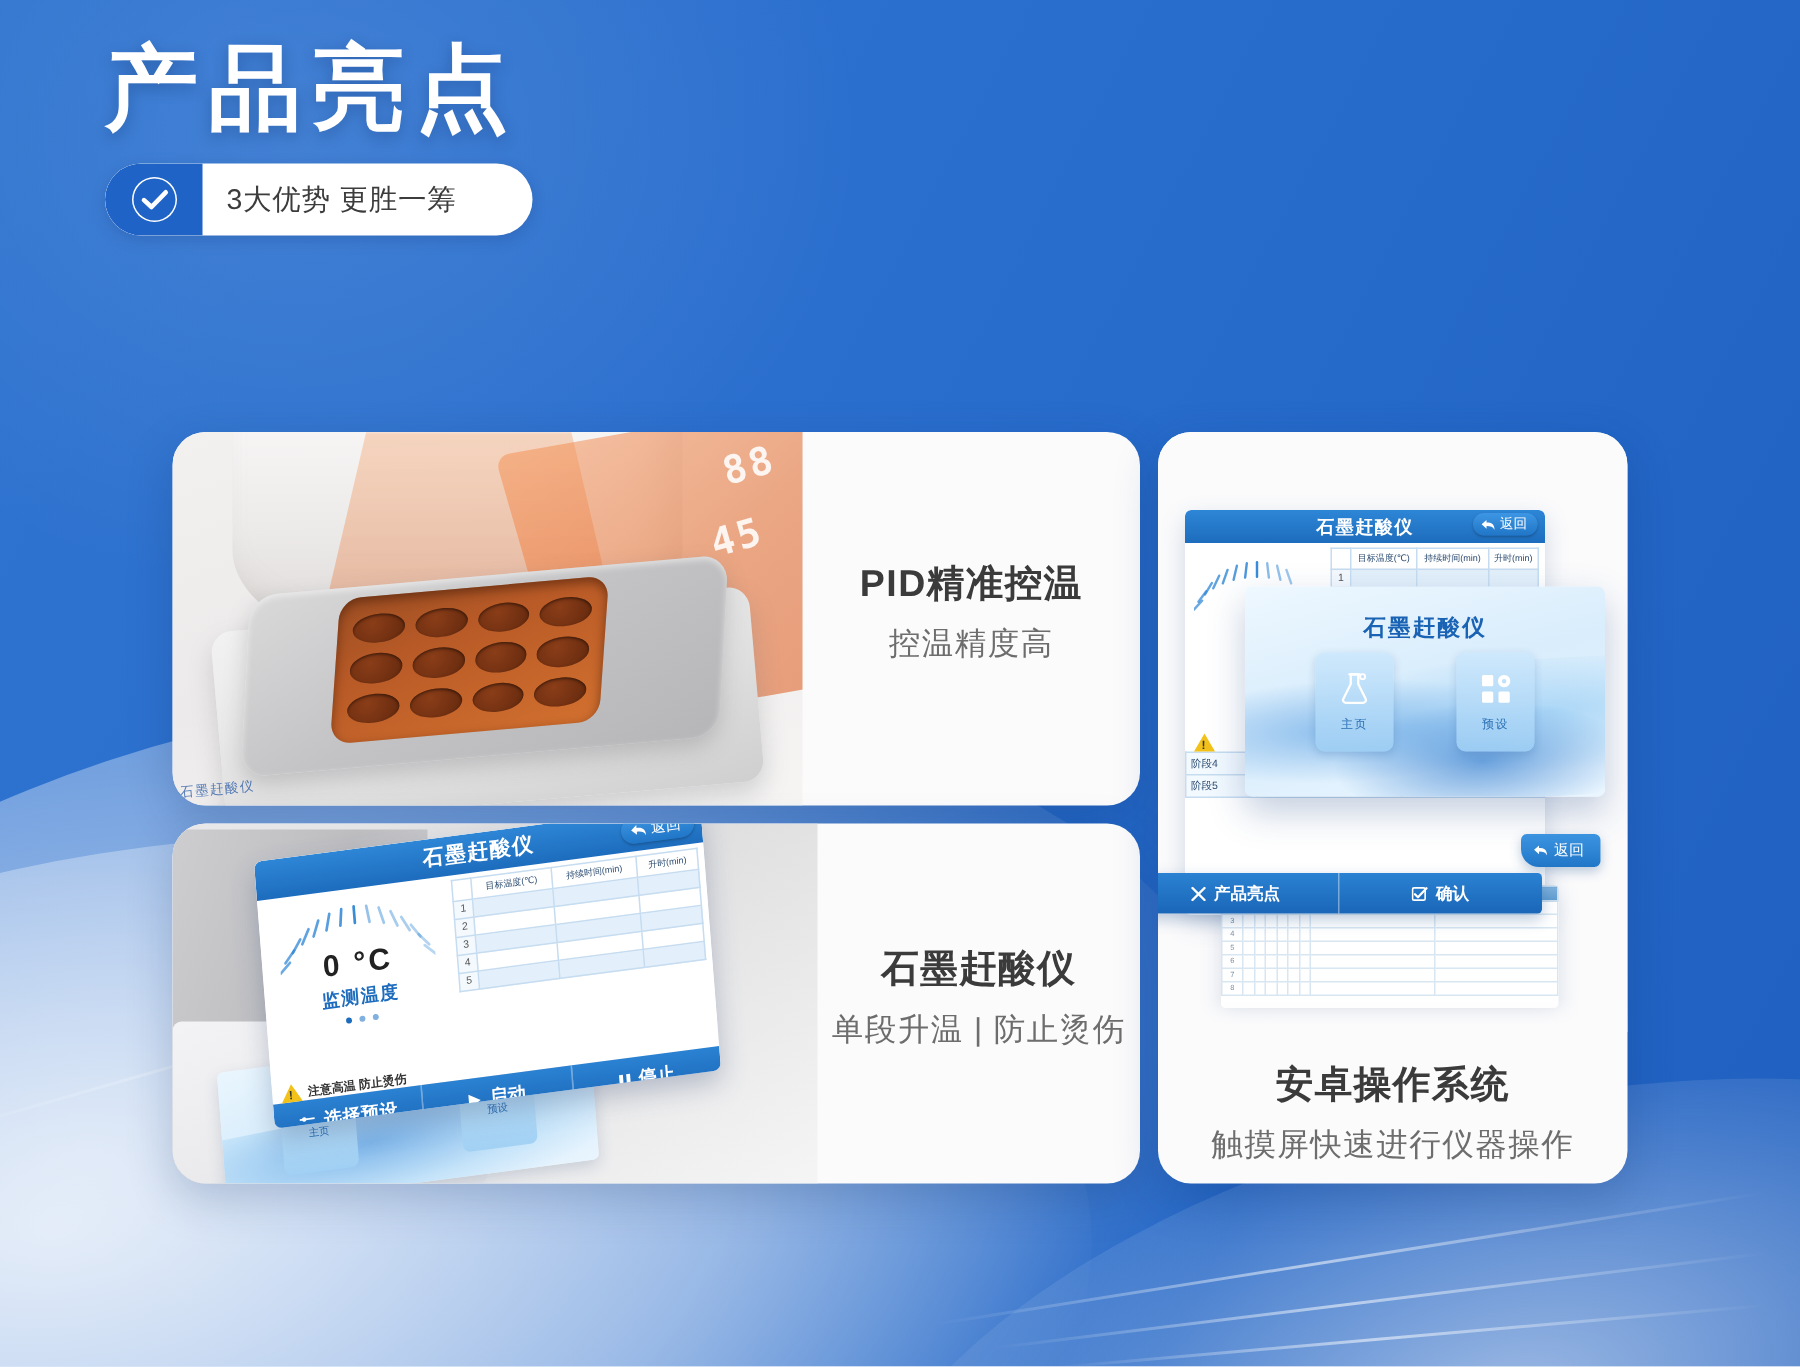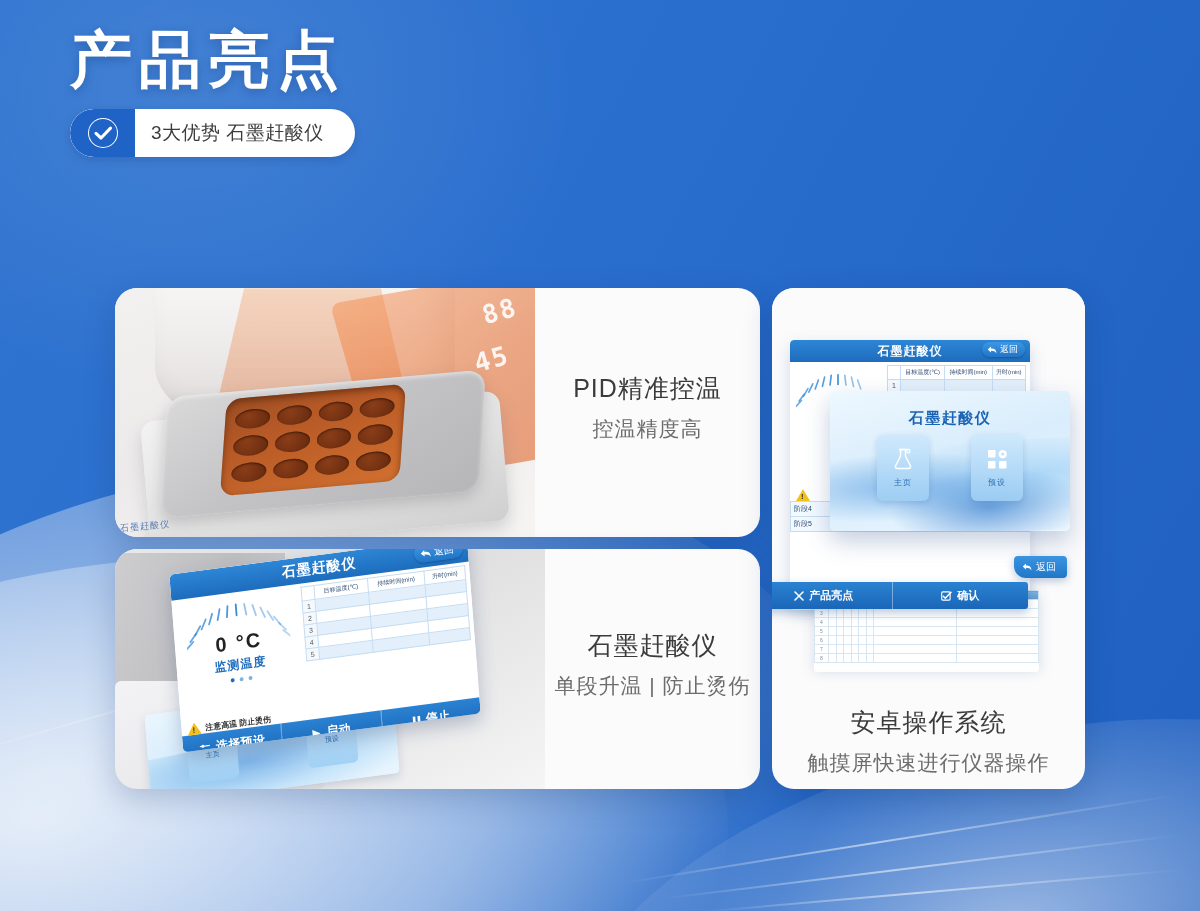--- a/index.html
+++ b/index.html
@@ -91,21 +91,21 @@
   
   .card {
     position: absolute;
     background: #fbfbfc;
     border-radius: 22px;
     box-shadow: 0 10px 30px rgba(12,45,100,.22);
     overflow: hidden;
   }
   .card-copy { position:absolute; text-align:center; }
   .copy-h {
-    font-size: 25px; font-weight: 400; color: #3b3b3b; letter-spacing: 1px;
+    font-size: 25px; font-weight: 700; color: #3b3b3b; letter-spacing: 1px;
     white-space: nowrap;
   }
   .copy-s {
     margin-top: 10px;
     font-size: 21px; color: #6d6d6d; letter-spacing: 1px;
     white-space: nowrap;
   }
 
   
   #card1 { left: 115px; top: 288px; width: 645px; height: 249px; }
@@ -397,21 +397,21 @@
 
     <div class="badge">
       <div class="badge-left">
         <span class="check-circle">
           <svg width="30" height="30" viewBox="0 0 30 30">
             <circle cx="15" cy="15" r="14" fill="#1f63c6"></circle>
             <path d="M8 15.4 L13 20 L22.5 10.2" stroke="#ffffff" stroke-width="3.1" fill="none" stroke-linecap="round" stroke-linejoin="round"></path>
           </svg>
         </span>
       </div>
-      <div class="badge-text">3大优势 石墨赶酸仪</div>
+      <div class="badge-text">3大优势 更胜一筹</div>
     </div>
 
   </div>
 
   <div class="card" id="card1">
     <div class="photo1">
       <div class="beaker"></div>
 
       <div class="displaypanel"></div>
       <div class="seg seg1">88</div>

